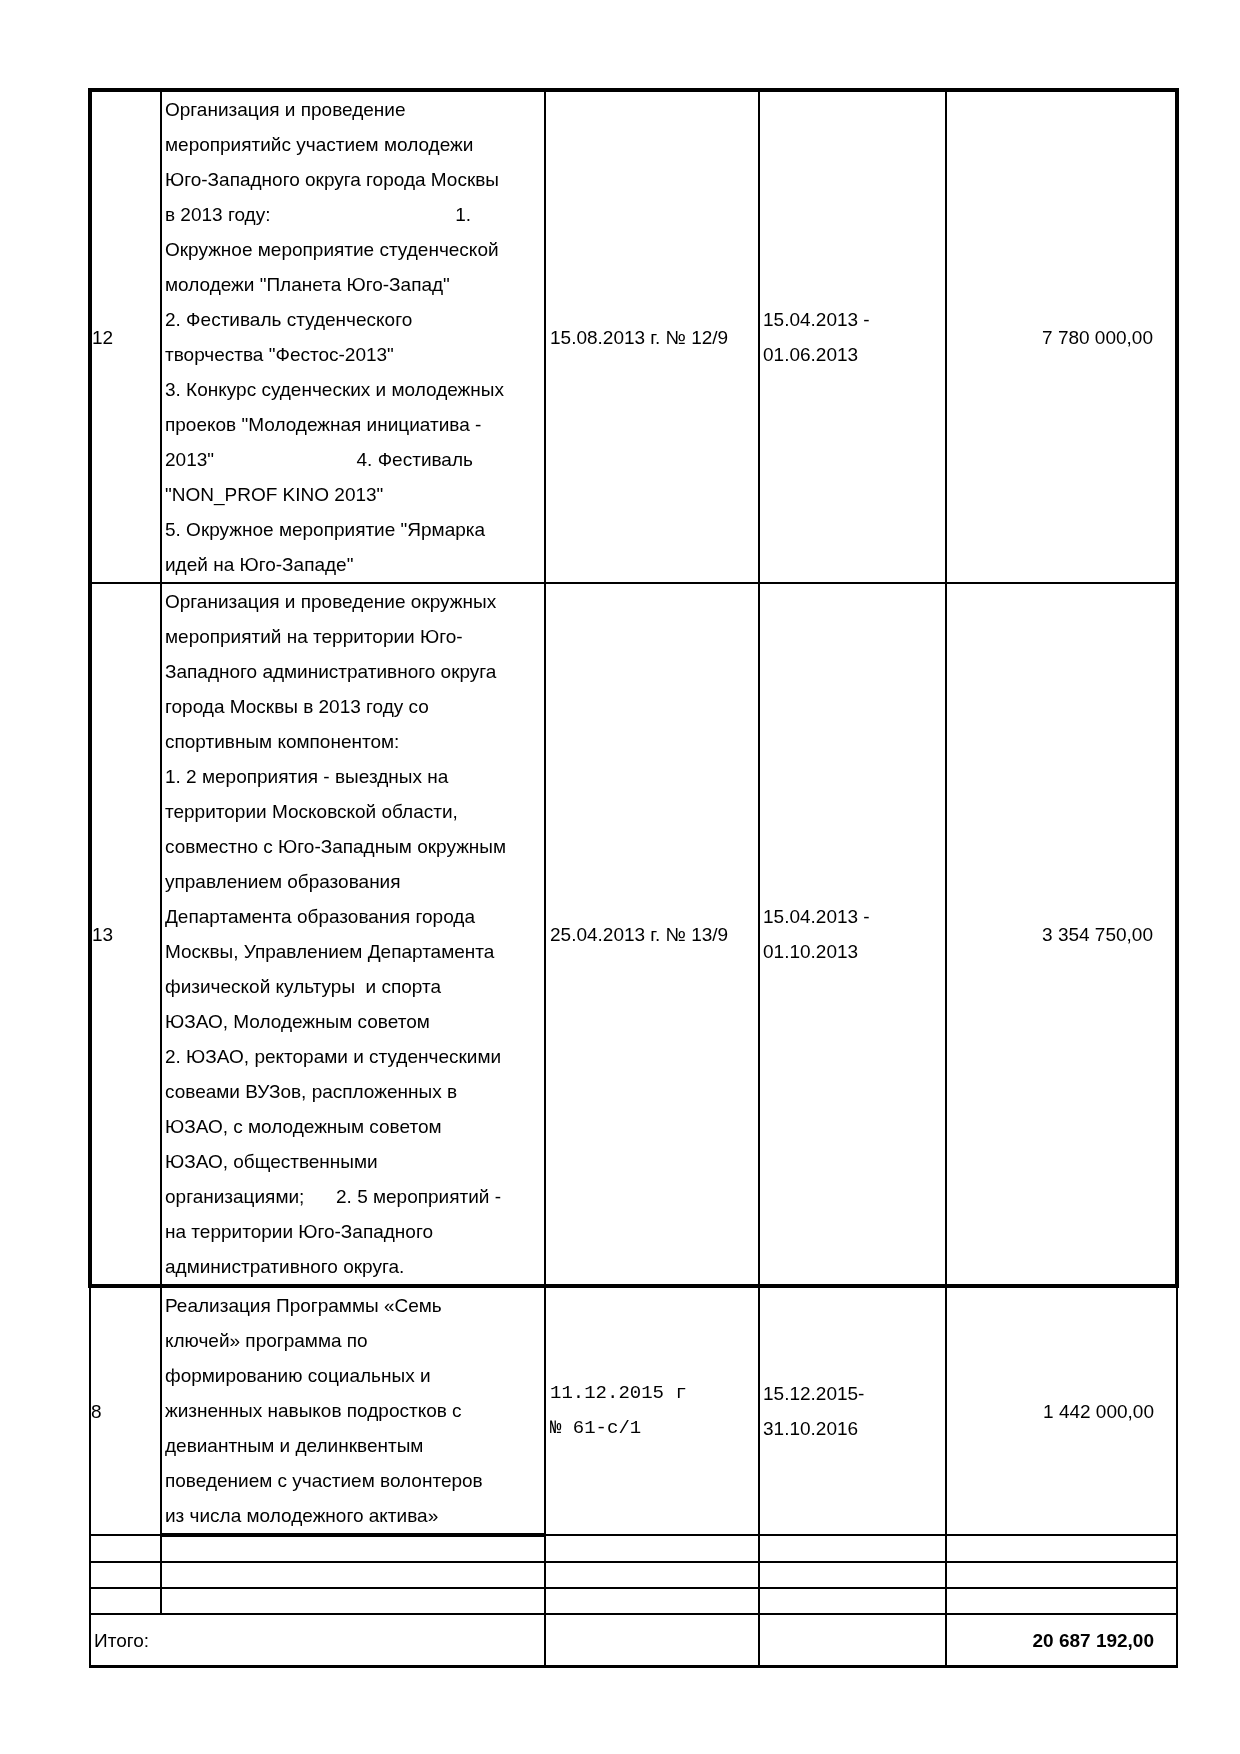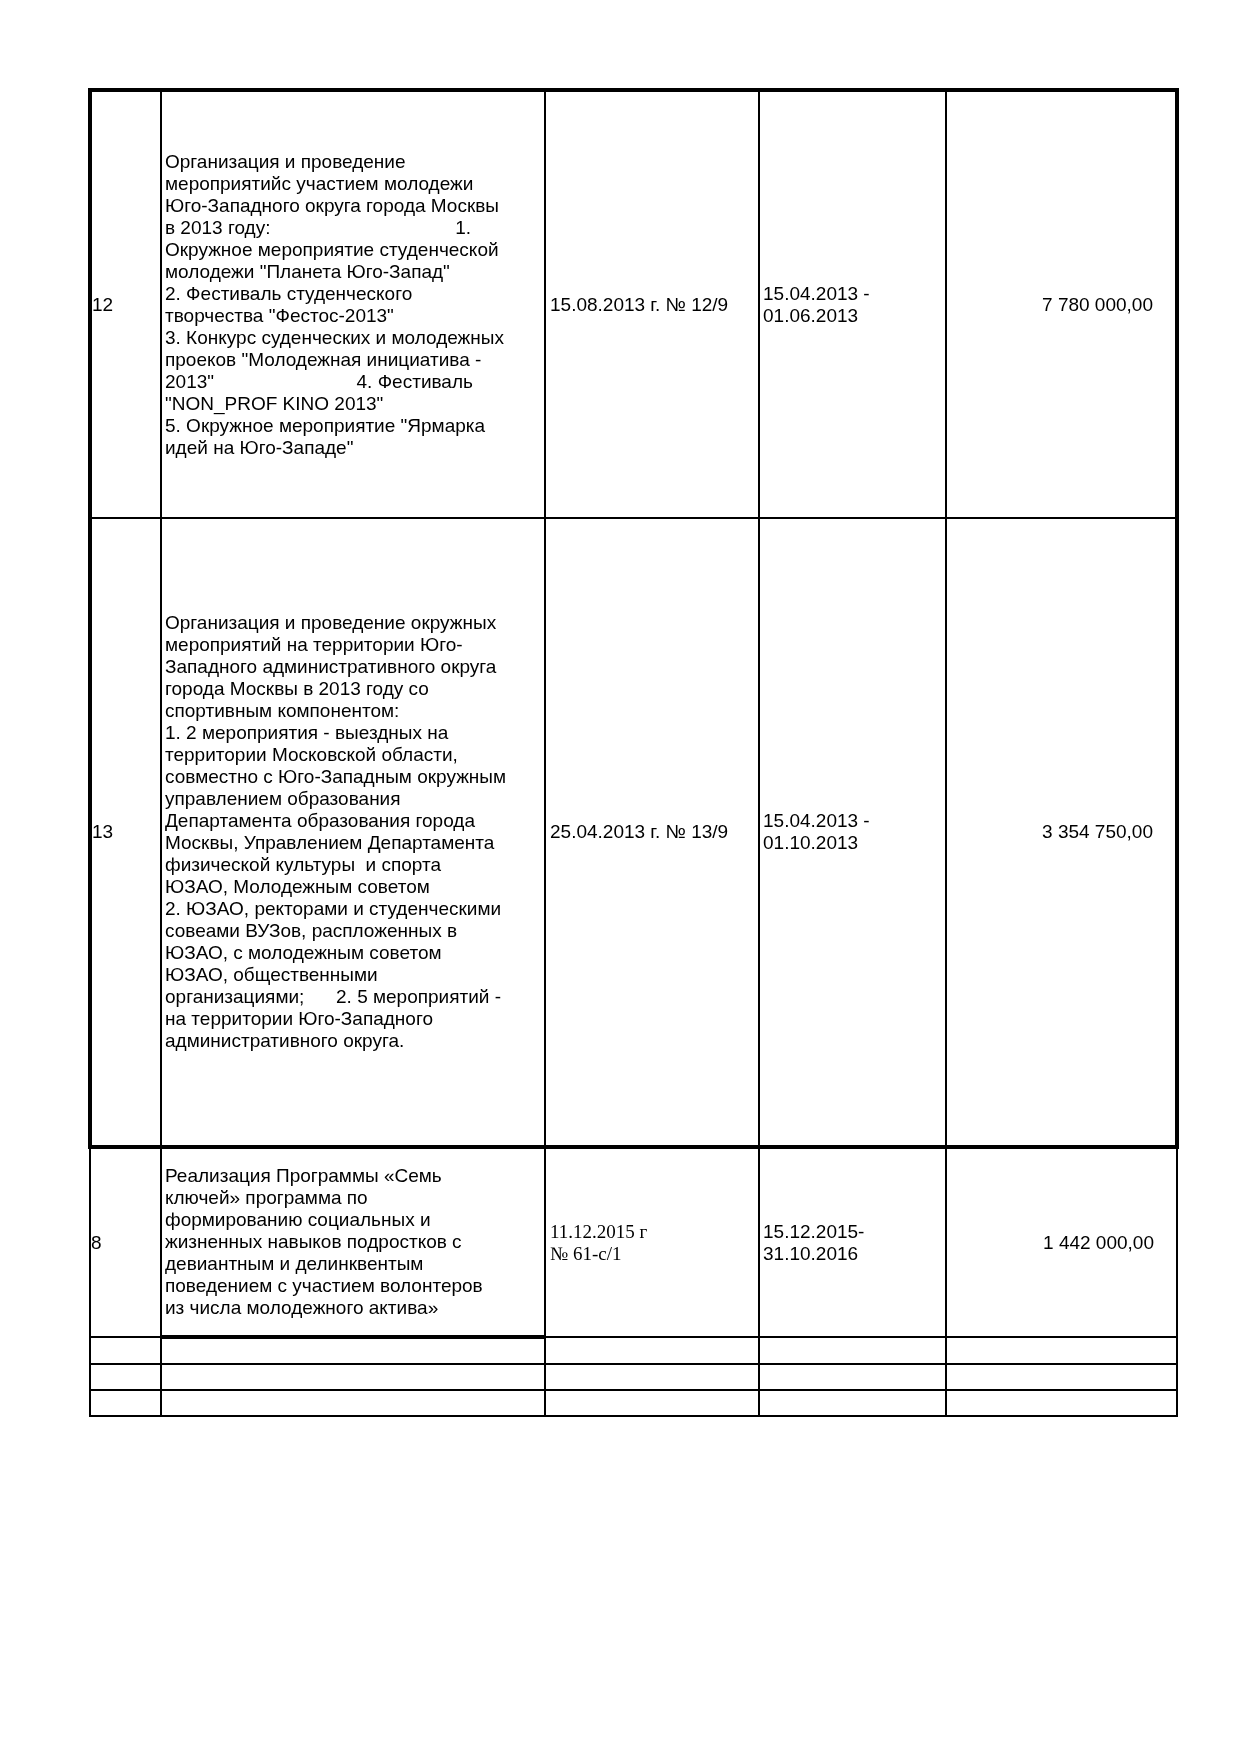--- a/index.html
+++ b/index.html
@@ -6,33 +6,33 @@
     body { width: 1240px; height: 1754px; position: relative; overflow: hidden;
            font-family: "Liberation Sans", sans-serif; color: #000; }
     .page { position: absolute; left: 0; top: 0; width: 1240px; height: 1754px; }
     table.report {
       position: absolute; left: 88px; top: 88px;
       border-collapse: collapse; table-layout: fixed;
       width: 1087px;
     }
     table.report td {
       border: 2px solid #000; padding: 0; vertical-align: middle;
-      font-size: 19px; line-height: 22px; overflow: hidden;
+      font-size: 19px; line-height: 35px; overflow: hidden;
     }
     col.c-num { width: 71px; }
     col.c-desc { width: 384px; }
     col.c-doc { width: 214px; }
     col.c-period { width: 187px; }
     col.c-sum { width: 231px; }
     .num { text-align: left; }
     .desc { padding-left: 3px !important; padding-right: 1px !important; white-space: pre-wrap; text-align: left; }
     .doc { padding-left: 4px !important; }
     .period { padding-left: 3px !important; white-space: pre-wrap; }
     .sum { text-align: right; padding-right: 22px !important; }
-    .serif { font-family: Liberation Serif, serif; font-size: 19px; line-height: 24px; white-space: pre-wrap; }
+    .serif { font-family: Liberation Mono, monospace; font-size: 19px; line-height: 24px; white-space: pre-wrap; }
     tr.row-12 td { height: 425px; }
     tr.row-13 td { height: 626px; margin-left: 45px; }
     tr.row-14 td { height: 186px; margin-top: 20px; }
     tr.blank td { height: 24px; }
     tr.total td { height: 50px; }
     tr.row-12 td, tr.row-13 td { border-left-width: 2px; }
     tr.row-12 td:first-child, tr.row-13 td:first-child { border-left: 4px solid #000; }
     tr.row-12 td:last-child, tr.row-13 td:last-child { border-right: 4px solid #000; }
     tr.row-12 td { border-top: 4px solid #000; }
     tr.row-13 td { border-bottom: 4px solid #000; }
@@ -131,15 +131,21 @@
           <td></td>
           <td></td>
       </tr>
       <tr class="blank">
         <td></td>
           <td></td>
           <td></td>
           <td></td>
           <td></td>
       </tr>
+      <tr class="total">
+        <td class="total-label" colspan="2">Итого:</td>
+        <td></td>
+        <td></td>
+        <td class="total-sum">20 687 192,00</td>
+      </tr>
     </tbody>
   </table>
 </div>
 
 </body></html>

